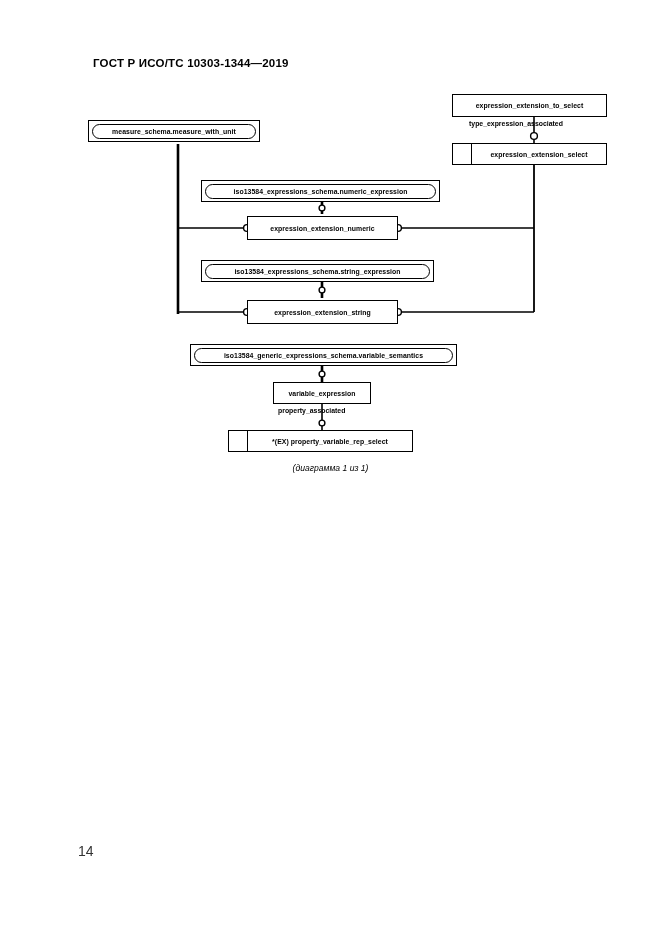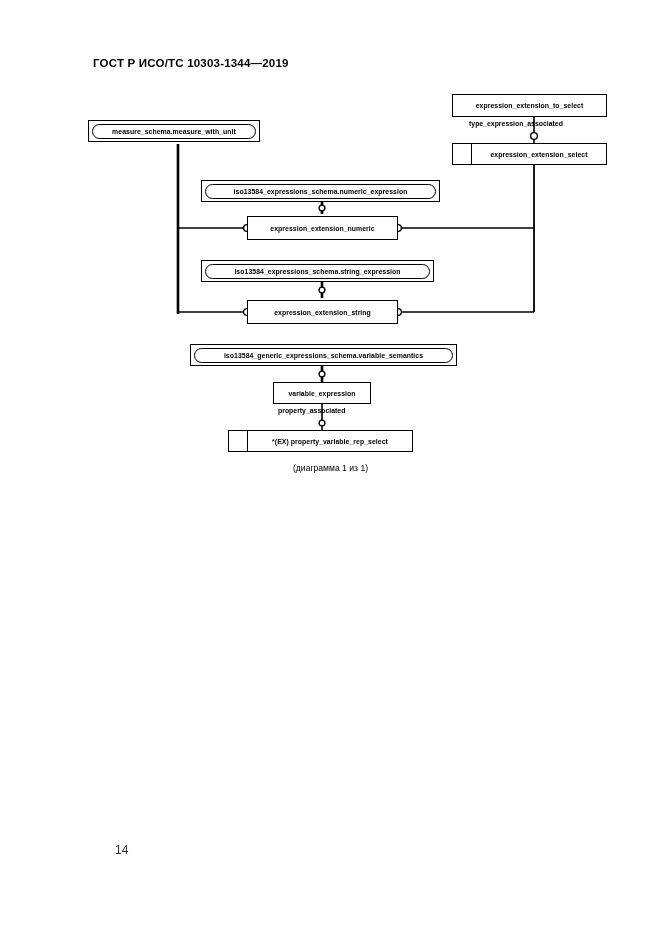--- a/index.html
+++ b/index.html
@@ -29,23 +29,22 @@
     top: 57px;
     font-size: 11.5px;
     font-weight: bold;
     letter-spacing: 0.2px;
     white-space: nowrap;
   }
   .page-number {
     position: absolute;
     left: 78px;
     top: 843px;
-    font-size: 12px;
+    font-size: 14px;
     color: #333;
-    margin-left: 37px;
   }
 
   
   .diagram {
     position: absolute;
     left: 0;
     top: 0;
     width: 661px;
     height: 520px;
   }
@@ -124,21 +123,21 @@
   .caption {
     position: absolute;
     left: 0;
     top: 462px;
     width: 661px;
     text-align: center;
     font-size: 8.6px;
     line-height: 13px;
     color: #000;
   }
-  .caption .line2 { display: block; }
+  .caption .line2 { display: block; font-style: italic; }
 </style>
 </head>
 <body>
 
 <div class="page">
 
   <div class="std-header">ГОСТ Р ИСО/ТС 10303-1344—2019</div>
 
   <div class="diagram">
 

